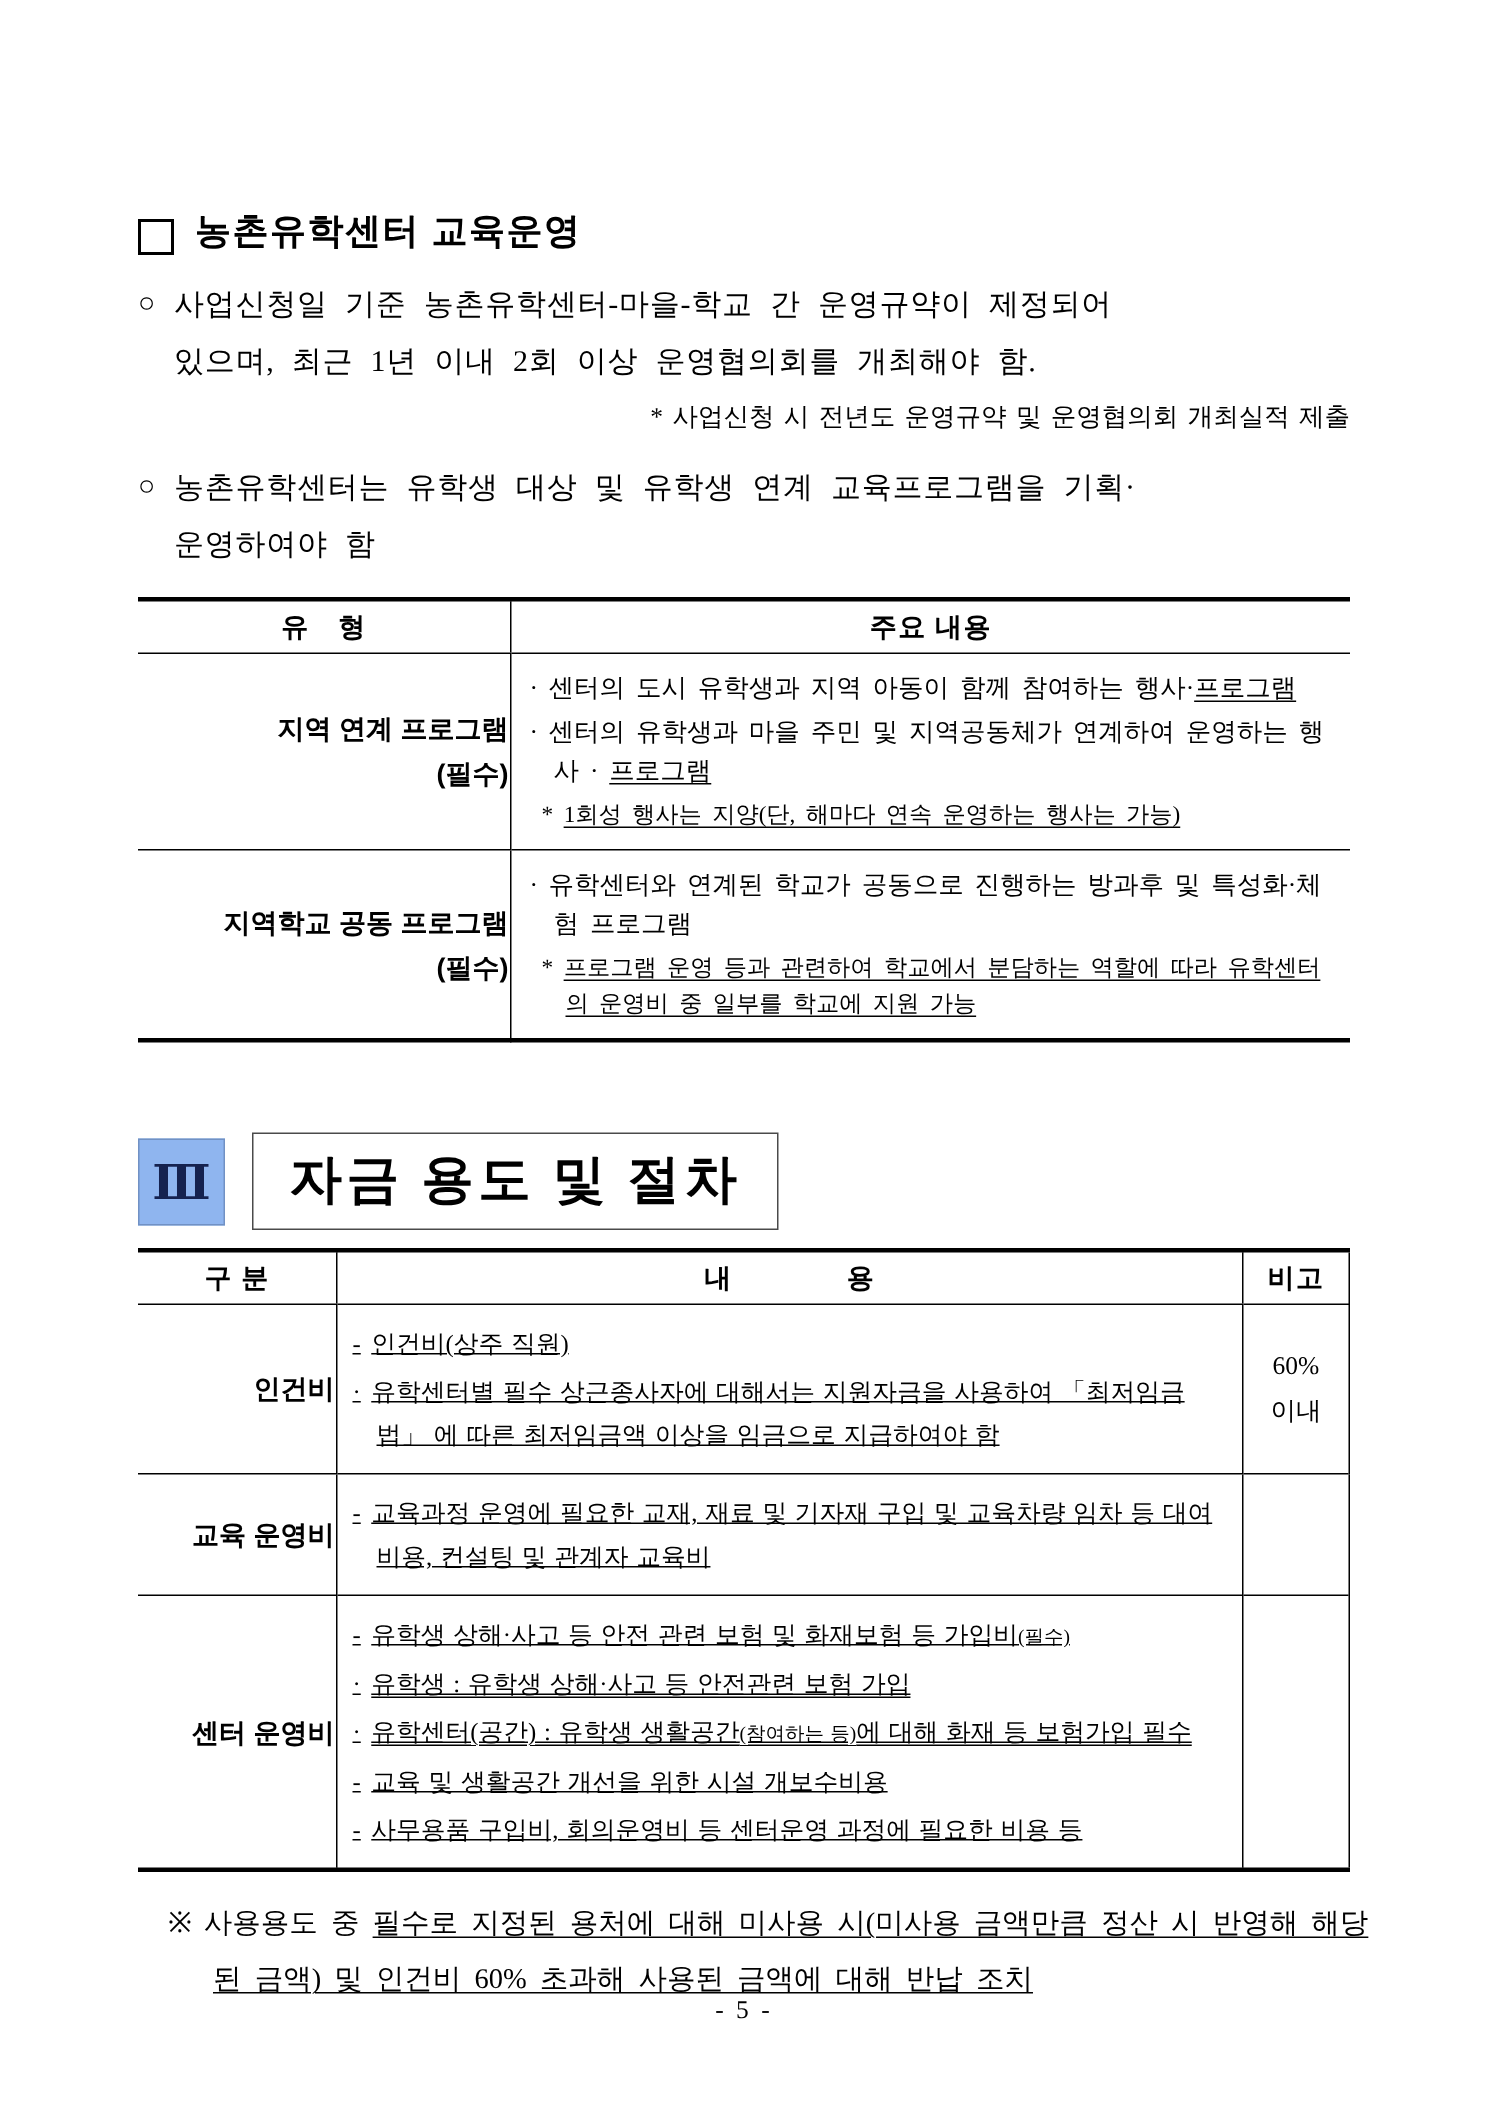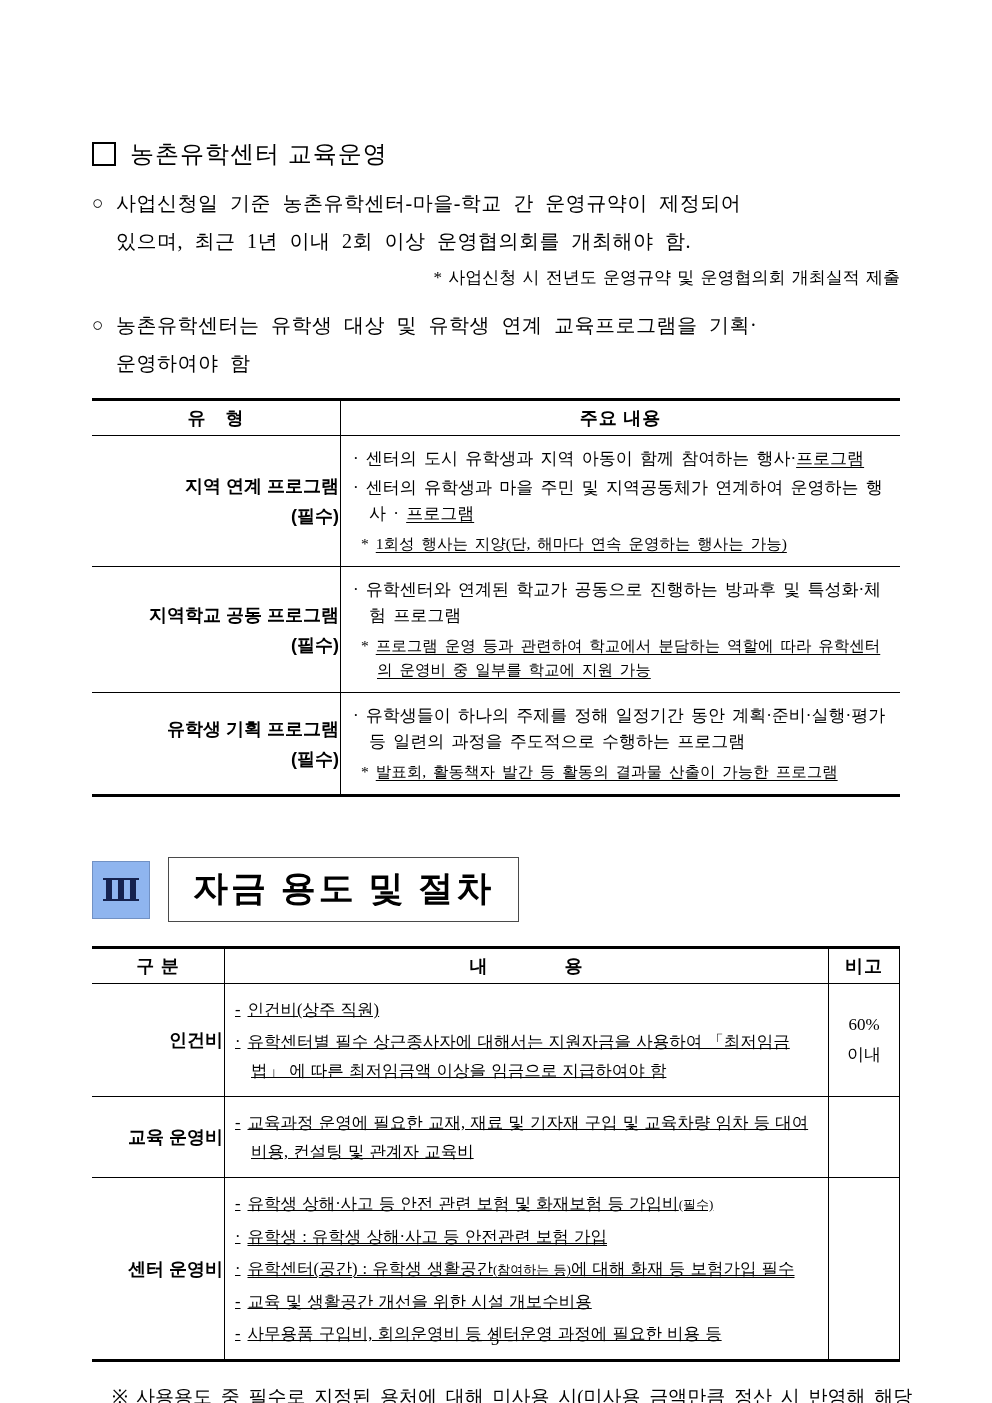--- a/index.html
+++ b/index.html
@@ -4,23 +4,23 @@
 <style>
   html,body{margin:0;padding:0;background:#e8e8e8;}
   .page{
     width:992px;height:1403px;background:#ffffff;margin:0 auto;position:relative;
     font-family:"Liberation Serif","DejaVu Serif",serif;color:#000;overflow:hidden;
   }
   .content{position:absolute;left:92px;top:0;width:808px;}
 
   
   .h1{
-    margin-top:138px;display:flex;align-items:center;gap:14px;
+    margin-top:138px;display:flex;align-items:flex-end;gap:14px;
     font-family:"Liberation Sans","DejaVu Sans",sans-serif;
-    font-weight:normal;font-size:24px;letter-spacing:1px;
+    font-weight:bold;font-size:24px;letter-spacing:1px;
   }
   .sq{width:20px;height:20px;border:2px solid #000;display:inline-block;flex:0 0 auto;}
 
   
   .para{display:flex;gap:12px;margin-top:14px;font-size:20px;line-height:38px;
         word-spacing:6px;letter-spacing:0.5px;}
   .para .mk-circle{font-size:19px;flex:0 0 auto;line-height:38px;}
   .subnote{margin:4px 0 6px 44px;font-size:17px;line-height:28px;word-spacing:2px;text-align:right;}
 
   
@@ -44,21 +44,21 @@
 
   
   .sec3{display:flex;align-items:center;gap:18px;margin-top:60px;}
   .secnum{width:56px;height:56px;background:#8fb5ef;border:1px solid #7191c4;
           display:flex;align-items:center;justify-content:center;
           font-weight:bold;font-size:32px;color:#15224f;}
   .sectitle{border:1.5px solid #4a4a4a;padding:7px 24px 9px 24px;
             font-weight:bold;font-size:35px;letter-spacing:3px;text-align:right;}
 
   
-  .budget{margin-top:24px;}
+  .budget{margin-top:12px;}
   .budget .col-cat{width:128px;}
   .budget .col-note{width:66px;}
   .budget td:last-child, .budget th:last-child{border-right:1px solid #000;}
   .budget td.body{font-size:16.5px;padding:8px 6px 8px 10px;}
   .budget .ln{line-height:29px;word-spacing:1px;text-decoration:underline;}
   .budget td.label{font-size:18px;}
   td.remark{text-align:center;font-size:17px;line-height:30px;padding:12px;}
 
   
   .footnote{margin:16px 0 0 20px;font-size:19px;line-height:37px;
@@ -113,30 +113,20 @@
           <tr>
             <td class="label">
               <div>지역학교 공동 프로그램</div>
               <div>(필수)</div>
             </td>
             <td class="body">
               <div class="ln dot"><span class="mk">·</span><span>유학센터와 연계된 학교가 공동으로 진행하는 방과후 및 특성화·체험 프로그램</span></div>
               <div class="ln note"><span class="mk">*</span><span class="u ">프로그램 운영 등과 관련하여 학교에서 분담하는 역할에 따라 유학센터의 운영비 중 일부를 학교에 지원 가능</span></div>
             </td>
           </tr>
-          <tr>
-            <td class="label">
-              <div>유학생 기획 프로그램</div>
-              <div>(필수)</div>
-            </td>
-            <td class="body">
-              <div class="ln dot"><span class="mk">·</span><span>유학생들이 하나의 주제를 정해 일정기간 동안 계획·준비·실행·평가 등 일련의 과정을 주도적으로 수행하는 프로그램</span></div>
-              <div class="ln note"><span class="mk">*</span><span class="u ">발표회, 활동책자 발간 등 활동의 결과물 산출이 가능한 프로그램</span></div>
-            </td>
-          </tr>
         </tbody>
     </table>
 
     <div class="sec3">
       <div class="secnum">Ⅲ</div>
       <div class="sectitle">자금 용도 및 절차</div>
     </div>
 
     <table class="budget">
       <thead>

